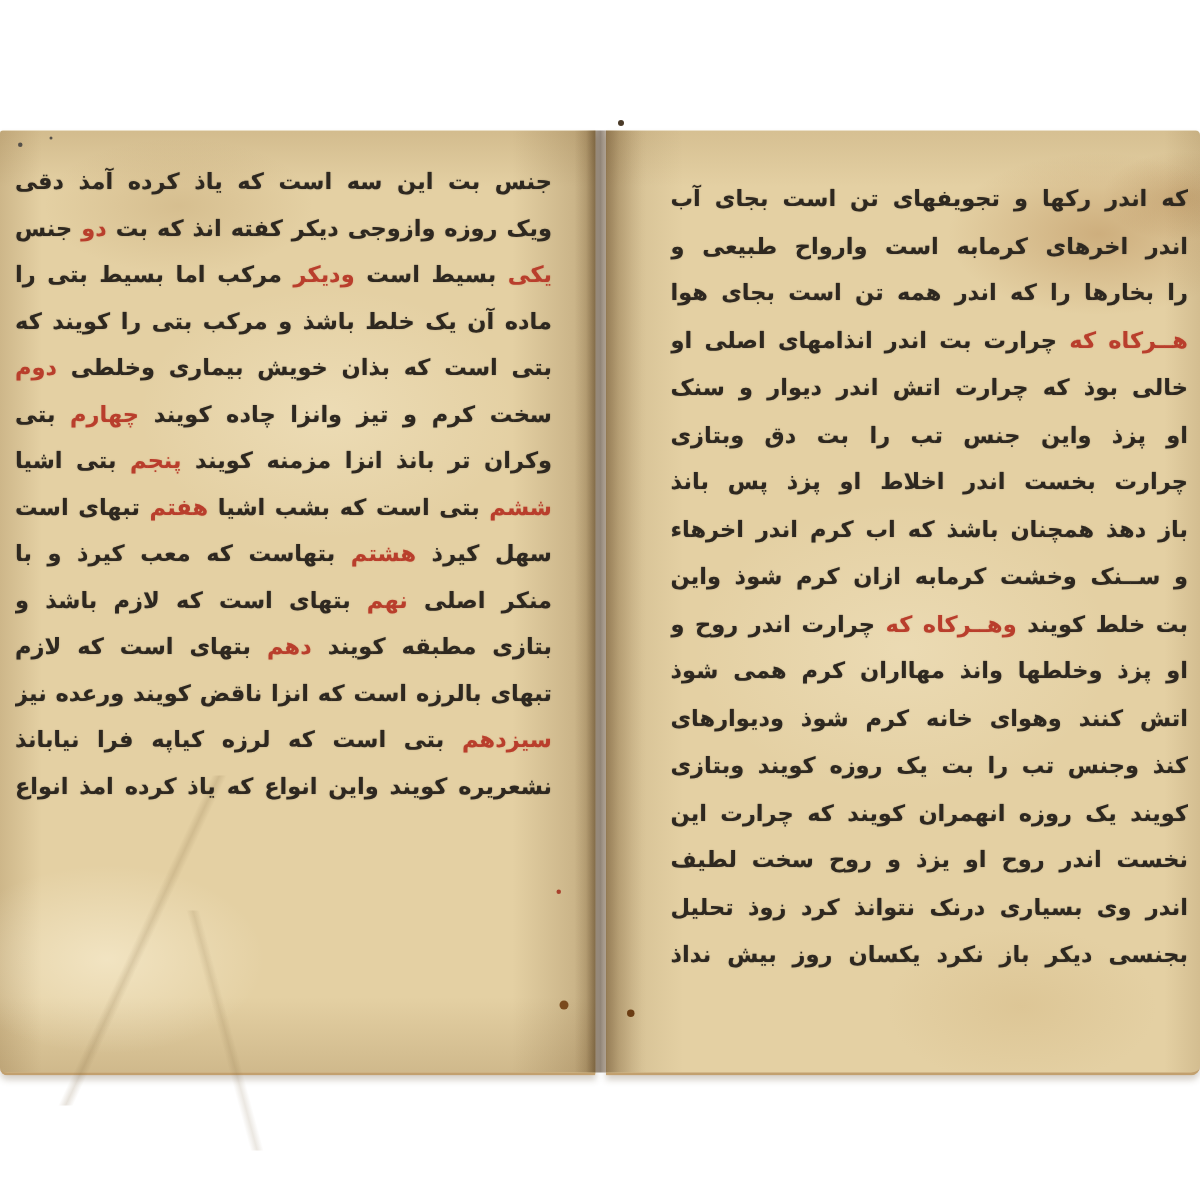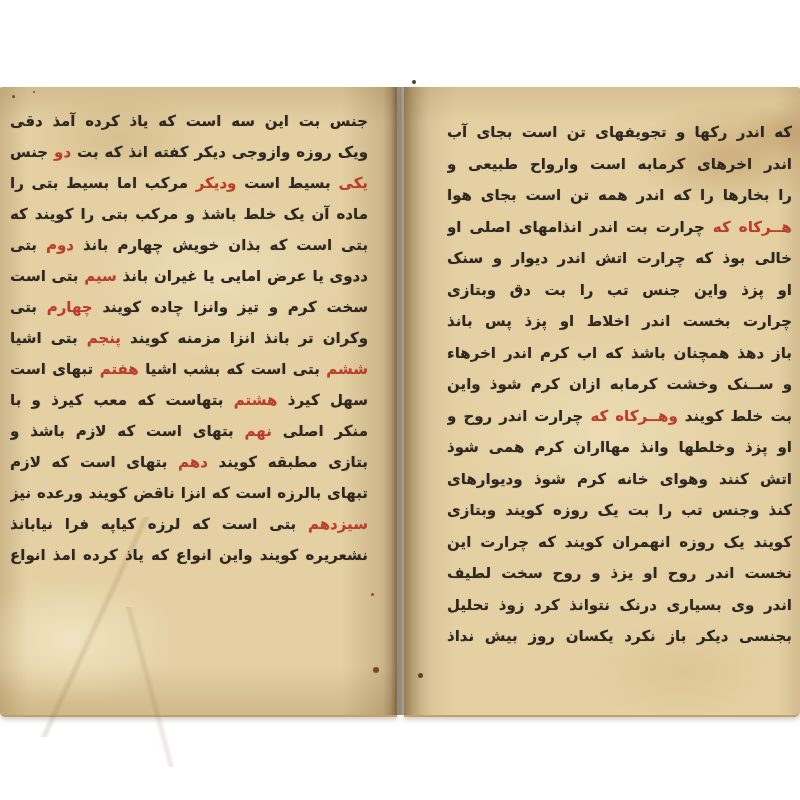--- a/index.html
+++ b/index.html
@@ -82,22 +82,21 @@
     <div class="crease-a"></div>
     <div class="crease-b"></div>
   </div>
   <div class="page page-right"></div>
   <div class="gutter"></div>
   <div class="text text-left" id="left-text">
       <div class="line"><span class="ink">جنس بت این سه است که یاذ کرده آمذ دقی وخلطی</span></div>
       <div class="line"><span class="ink">ویک روزه وازوجی دیکر کفته انذ که بت </span><span class="red">دو</span><span class="ink"> جنس است</span></div>
       <div class="line"><span class="red">یکی</span><span class="ink"> بسیط است </span><span class="red">ودیکر</span><span class="ink"> مرکب اما بسیط بتی را کویند ک</span></div>
       <div class="line"><span class="ink">ماده آن یک خلط باشذ و مرکب بتی را کویند که ماده آن</span></div>
-      <div class="line"><span class="ink">بتی است که بذان خویش چهارم بانذ </span><span class="red">دوم</span><span class="ink"> بتی است که عرض</span></div>
-      <div class="line"><span class="ink">ددوی یا عرض امایی یا غیران بانذ </span><span class="red">سیم</span><span class="ink"> بتی است</span></div>
+      <div class="line"><span class="ink">بتی است که بذان خویش بیماری وخلطی </span><span class="red">دوم</span><span class="ink"> بتی است که عرض</span></div>
       <div class="line"><span class="ink">سخت کرم و تیز وانزا چاده کویند </span><span class="red">چهارم</span><span class="ink"> بتی است که اهسته تر</span></div>
       <div class="line"><span class="ink">وکران تر بانذ انزا مزمنه کویند </span><span class="red">پنجم</span><span class="ink"> بتی اشیا بروز کیرذ</span></div>
       <div class="line"><span class="red">ششم</span><span class="ink"> بتی است که بشب اشیا </span><span class="red">هفتم</span><span class="ink"> تبهای است که</span></div>
       <div class="line"><span class="ink">سهل کیرذ </span><span class="red">هشتم</span><span class="ink"> بتهاست که معب کیرذ و با اعراض</span></div>
       <div class="line"><span class="ink">منکر اصلی </span><span class="red">نهم</span><span class="ink"> بتهای است که لازم باشذ و نکسارذ وانزا</span></div>
       <div class="line"><span class="ink">بتازی مطبقه کویند </span><span class="red">دهم</span><span class="ink"> بتهای است که لازم باشذ</span></div>
       <div class="line"><span class="ink">تبهای بالرزه است که انزا ناقض کویند ورعده نیز کویند</span></div>
       <div class="line"><span class="red">سیزدهم</span><span class="ink"> بتی است که لرزه کیاپه فرا نیابانذ وفراشارا بتازی</span></div>
       <div class="line"><span class="ink">نشعریره کویند واین انواع که یاذ کرده امذ انواع کلی است</span></div>
     </div>

